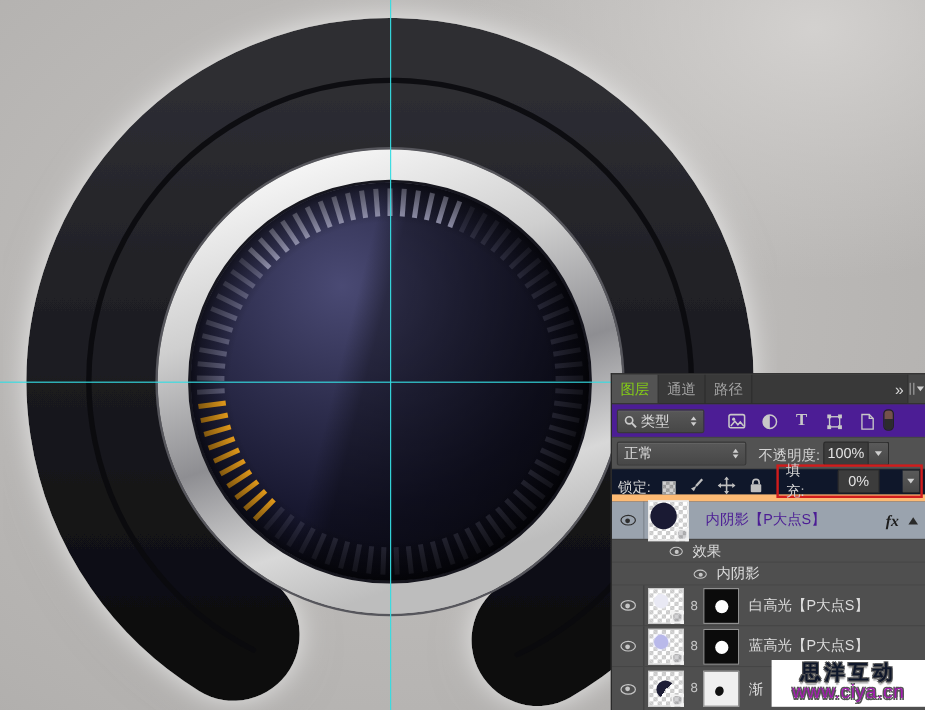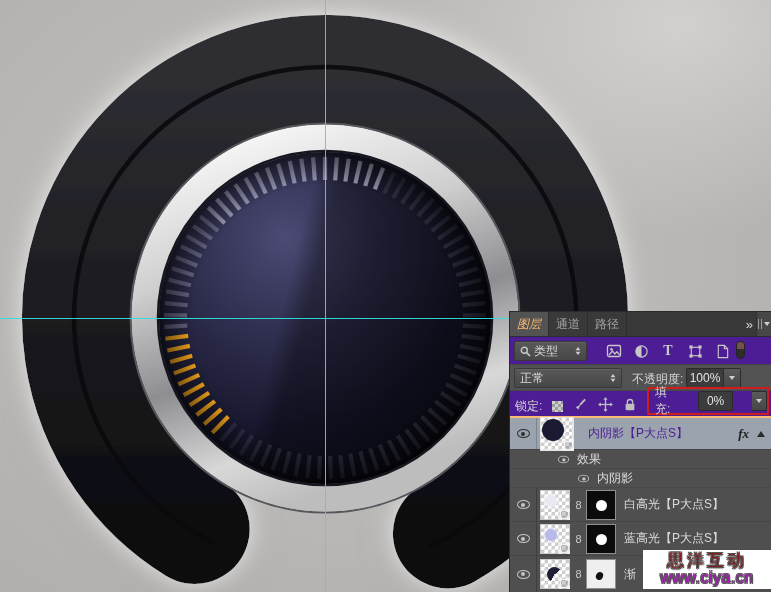--- a/index.html
+++ b/index.html
@@ -14,30 +14,30 @@
   .guide{position:absolute;background:#35dce2;z-index:5;opacity:.95;}
   #guide-v{top:0;width:1px;height:592px;}
   #guide-h{left:0;height:1px;width:771px;}
   
   #panel{position:absolute;left:509px;top:311px;width:262px;height:281px;z-index:10;
     background:#515151;border-left:1px solid #2a2a2a;border-top:1px solid #2a2a2a;
     box-sizing:border-box;font-size:12px;color:#dcdcdc;overflow:hidden;}
   #panel *{box-sizing:border-box;}
   .tabbar{height:25px;background:#393939;display:flex;align-items:stretch;border-bottom:1px solid #2d2d2d;}
   .tab{padding:0 7px;display:flex;align-items:center;color:#a3a3a3;border-right:1px solid #2d2d2d;cursor:default;}
-  .tab.active{background:#535353;color:#fdba74;font-style:italic;}
+  .tab.active{background:#535353;color:#84cc16;}
   .tab-fill{flex:1;}
   .panel-menu{display:flex;align-items:center;color:#d6d6d6;font-size:13px;padding:0 5px;letter-spacing:-2px;}
   .dock{width:15px;background:#474747;border-left:1px solid #303030;display:flex;align-items:center;justify-content:center;gap:2px;}
   .dock i{width:1px;height:10px;background:#9d9d9d;}
   .tri-d{width:0;height:0;border-left:3.5px solid transparent;border-right:3.5px solid transparent;border-top:4px solid #cfcfcf;}
   .tri-u{width:0;height:0;border-left:3.5px solid transparent;border-right:3.5px solid transparent;border-bottom:4px solid #cfcfcf;}
   .frow{height:28px;position:relative;background:#4c1d95;border-bottom:1px solid #464646;}
   .brow{height:26px;position:relative;background:#525252;border-bottom:1px solid #464646;}
-  .krow{height:27px;position:relative;background:#4c1d95;border-bottom:2px solid #fdba74;}
+  .krow{height:27px;position:relative;background:#0f172a;border-bottom:6px solid #fdba74;}
   .combo{position:absolute;display:flex;align-items:center;height:20px;padding:0 5px;
     background:linear-gradient(#585858,#474747);border:1px solid #383838;border-radius:2px;
     box-shadow:inset 0 1px 0 rgba(255,255,255,.07);}
   .updown{margin-left:auto;display:flex;flex-direction:column;gap:2px;transform:scale(.8);}
   .ficons{position:absolute;left:96px;top:6px;display:flex;gap:11px;align-items:center;}
   .fic{width:16px;height:16px;display:flex;align-items:center;justify-content:center;color:#c8c8c8;}
   .ftoggle{position:absolute;left:226px;top:4px;width:9px;height:18px;border-radius:4px;border:1px solid #232323;
     background:linear-gradient(#74524a 0 45%, #2c2c2c 45%);}
   .lbl{color:#d4d4d4;}
   .vbox{width:38px;height:20px;background:#3c3c3c;border:1px solid #2b2b2b;border-radius:2px 0 0 2px;
@@ -71,21 +71,21 @@
   .mask{width:30px;height:30px;margin-left:3px;border:1px solid #8f8f8f;position:relative;flex:none;}
   .frame-ic{position:absolute;right:-2px;bottom:-2px;width:13px;height:13px;}
   .link8{margin-left:4px;width:9px;text-align:center;font-size:11px;color:#c8c8c8;flex:none;}
   .lname{margin-left:8px;white-space:nowrap;}
   .erow{height:19px;background:#4f4f4f;border-bottom:1px solid #484848;display:flex;align-items:center;gap:7px;}
   .fx{margin-left:auto;font-family:"Liberation Serif",serif;font-style:italic;font-weight:bold;color:#1d1d1d;font-size:13px;}
   .coltri{width:0;height:0;border-left:4.5px solid transparent;border-right:4.5px solid transparent;border-bottom:6px solid #2a2a2a;margin:0 6px 0 8px;}
   
   #wm{position:absolute;left:643px;top:550px;width:128px;height:39px;background:#ffffff;z-index:12;
     display:flex;flex-direction:column;align-items:center;justify-content:center;line-height:1.05;}
-  .wm1{font-size:17px;font-weight:normal;letter-spacing:3px;color:#7f1d1d;
+  .wm1{font-size:17px;font-weight:bold;letter-spacing:3px;color:#0f172a;
     text-shadow:-1px -1px 0 #565656,1px -1px 0 #565656,-1px 1px 0 #565656,1px 1px 0 #565656,0 2px 1px rgba(0,0,0,.35);}
   .wm2{font-size:16px;font-weight:normal;letter-spacing:.5px;color:#a21caf;
     text-shadow:-1px -1px 0 #565656,1px -1px 0 #565656,-1px 1px 0 #565656,1px 1px 0 #565656;}
 </style>
 </head>
 <body>
 
 <div id="stage">
 
   <svg id="knob-svg" width="771" height="592" viewBox="0 0 771 592">

